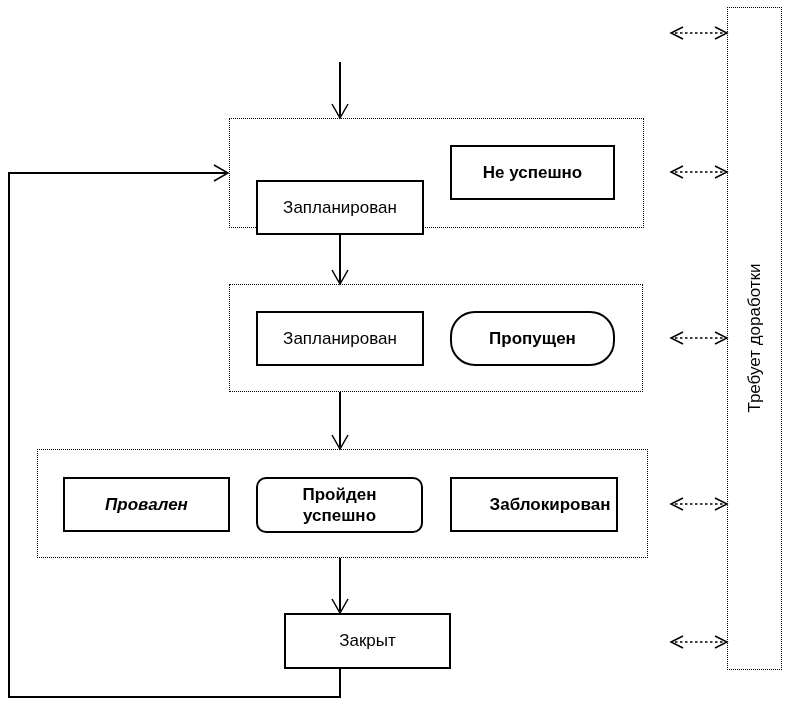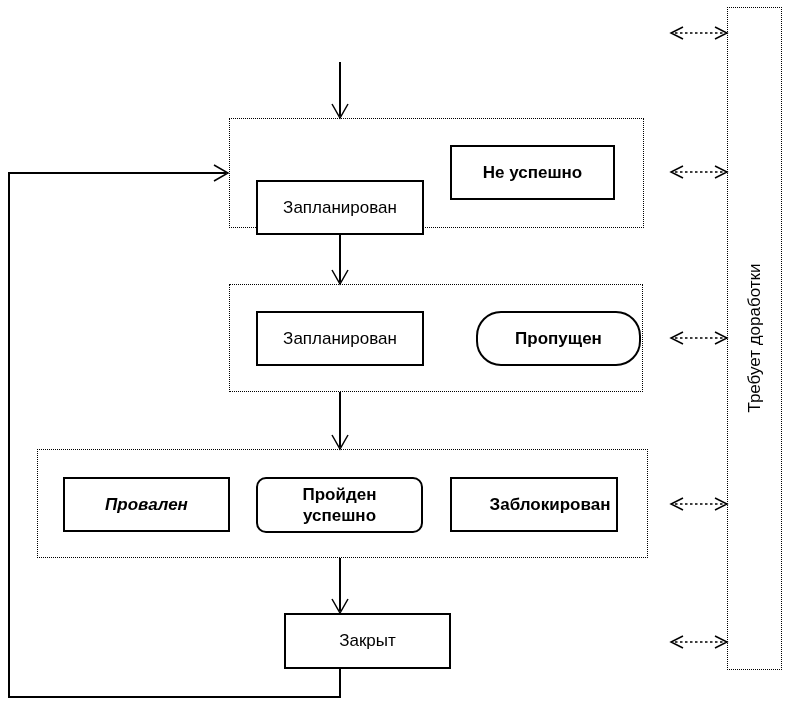--- a/index.html
+++ b/index.html
@@ -45,21 +45,21 @@
     font-size: 17px;
     color: #000000;
     line-height: 1.25;
     z-index: 3;
   }
   .node.bold { font-weight: bold; }
   .node-created      { left: 257px; top: 8px;   width: 166px; height: 54px; }
   .node-planned      { left: 256px; top: 145px; width: 168px; height: 55px; margin-top: 35px; }
   .node-not-executed { left: 450px; top: 145px; width: 165px; height: 55px; }
   .node-executing    { left: 256px; top: 311px; width: 168px; height: 55px; }
-  .node-skipped      { left: 476px; top: 311px; width: 165px; height: 55px; border-radius: 25px; }
+  .node-skipped      { left: 450px; top: 311px; width: 165px; height: 55px; border-radius: 25px; }
   .node-failed       { left: 63px;  top: 477px; width: 167px; height: 55px; font-style: italic; }
   .node-passed       { left: 256px; top: 477px; width: 167px; height: 56px; border-radius: 10px; }
   .node-blocked      { left: 450px; top: 477px; width: 168px; height: 55px; padding-left: 32px; }
   .node-closed       { left: 257px; top: 613px; width: 167px; height: 56px; margin-left: 27px; }
   .node-passed .wrap-narrow {
     display: inline-block;
     max-width: 100px; 
   }
   .rework-label {
     position: absolute;

